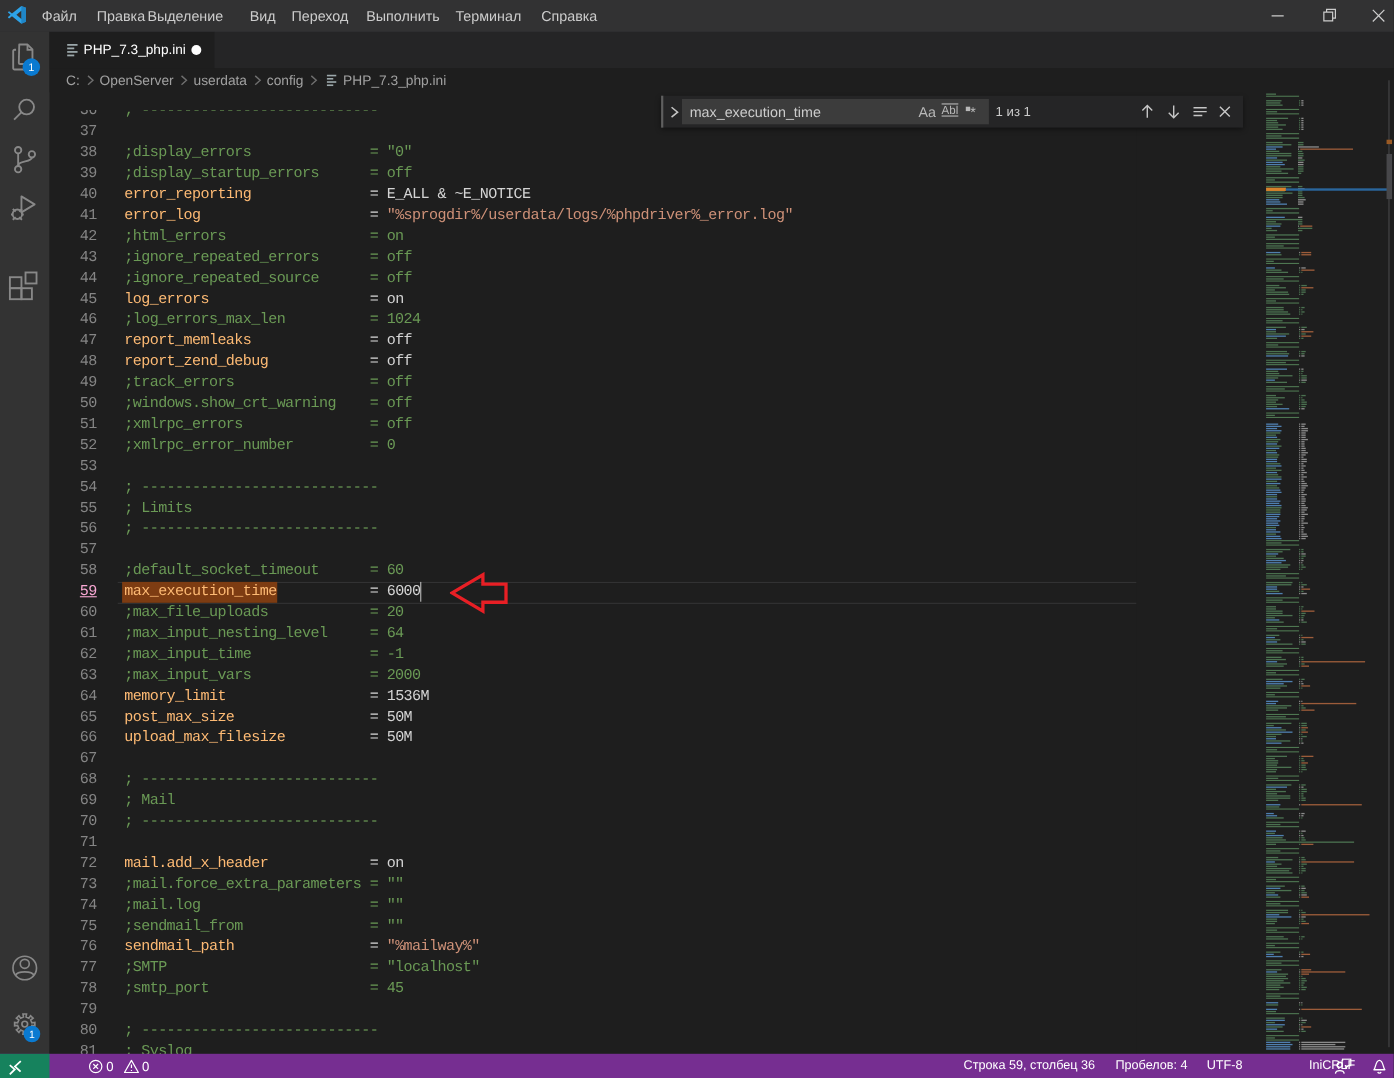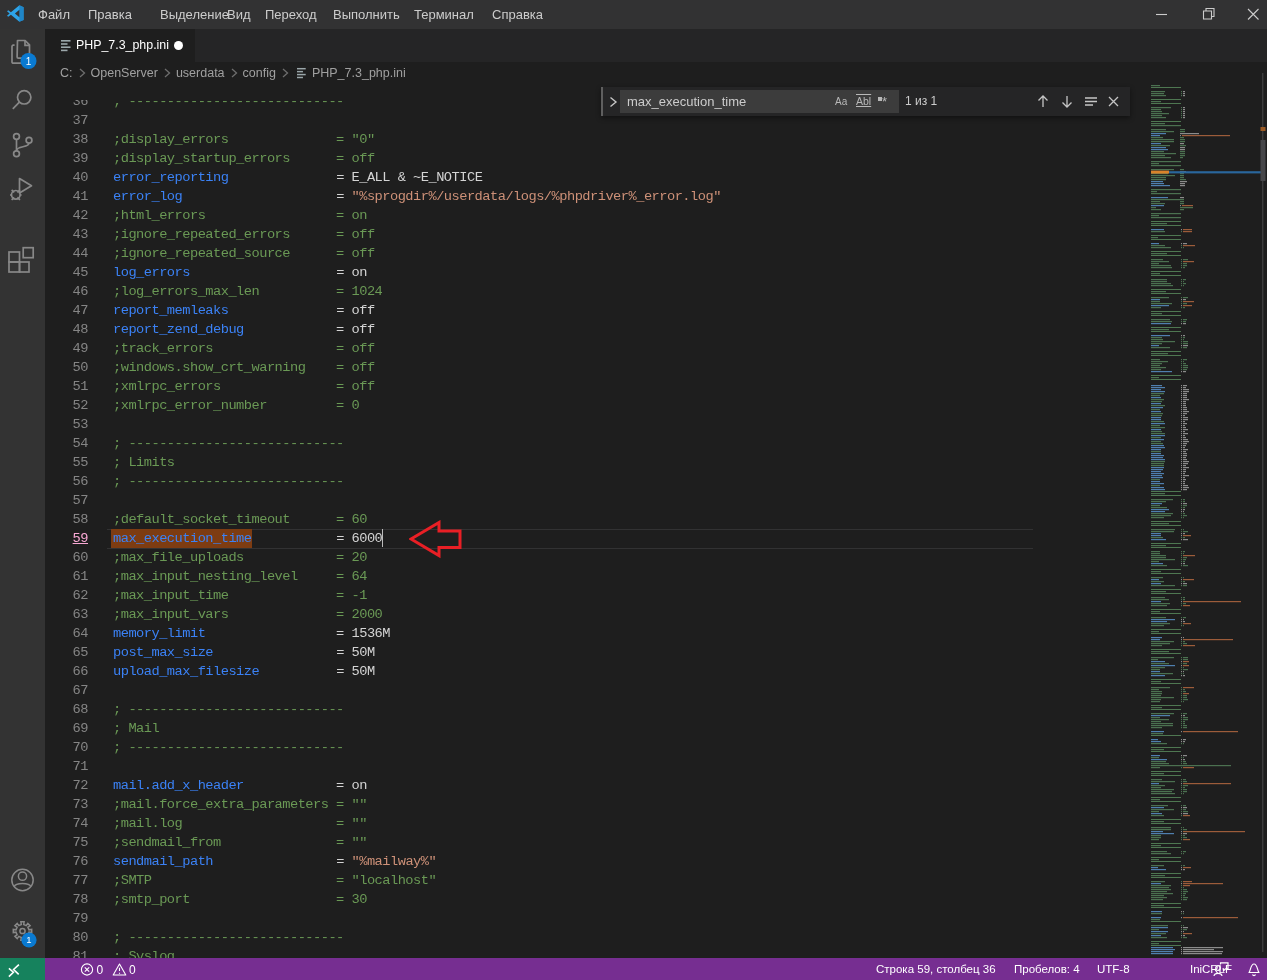--- a/index.html
+++ b/index.html
@@ -1,32 +1,32 @@
 <!DOCTYPE html>
 <html><head><meta charset="utf-8"><title>PHP_7.3_php.ini - Visual Studio Code</title>
 <style>
 *{margin:0;padding:0;box-sizing:border-box;}
 html,body{width:1267px;height:980px;overflow:hidden;background:#1e1e1e;font-family:"Liberation Sans",sans-serif;}
 .abs{position:absolute;}
 .menu{position:absolute;top:0;height:26px;line-height:29px;font-size:13px;color:#cccccc;}
 pre{font-family:"Liberation Mono",monospace;font-size:13.7px;line-height:19px;letter-spacing:-0.52px;}
-.c{color:#6a9955;} .k{color:#3b82f6;text-align:center;} .v{color:#d4d4d4;} .s{color:#ce9178;}
+.c{color:#6a9955;} .k{color:#fdba74;text-align:center;} .v{color:#d4d4d4;} .s{color:#ce9178;}
 #nums .cur{color:#f9a8d4;text-decoration:underline;}
 .sbi{position:absolute;top:0;height:34px;line-height:22px;}
 </style></head>
 <body>
 <div class="abs" style="left:0;top:0;width:1267px;height:29px;background:#323233;color:#cccccc">
     <svg class="abs" style="left:7px;top:5px" width="17" height="17" viewBox="0 0 24 24">
 <path fill="#2da3e8" d="M17.5 0.5 L23.5 3 V21 L17.5 23.5 L5.5 13.8 L1.8 16.7 L0 15.2 L3.7 12 L0 8.8 L1.8 7.3 L5.5 10.2 L17.5 0.5 Z"></path>
 <path fill="#1b7cbd" d="M17.5 0.5 L23.5 3 V21 L17.5 23.5 Z" opacity="0.75"></path>
 <path fill="#323233" d="M17.5 6.8 V17.2 L11.2 12 Z"></path>
 </svg>
     <div class="menu" style="left:38px">Файл</div>
     <div class="menu" style="left:88px">Правка</div>
-    <div class="menu" style="left:160px">Выделение</div>
+    <div class="menu" style="left:134px">Выделение</div>
     <div class="menu" style="left:227px">Вид</div>
     <div class="menu" style="left:265px">Переход</div>
     <div class="menu" style="left:333px">Выполнить</div>
     <div class="menu" style="left:414px">Терминал</div>
     <div class="menu" style="left:492px">Справка</div>
     <svg class="abs" style="left:1140px;top:0" width="127" height="29" viewBox="0 0 127 29">
 <g stroke="#cccccc" stroke-width="1.1" fill="none">
 <path d="M16 14.5 H27"></path>
 <path d="M63.5 11 h8 v8 h-8 Z M66 11 V8.5 h8 v8 h-2.5"></path>
 <path d="M108 9 l10.5 10.5 M118.5 9 L108 19.5"></path>
@@ -198,21 +198,21 @@
 <span class="c">; ----------------------------</span>
 <span class="c">; Mail</span>
 <span class="c">; ----------------------------</span>
 
 <span class="k">mail.add_x_header</span><span class="v">            = on</span>
 <span class="c">;mail.force_extra_parameters = ""</span>
 <span class="c">;mail.log                    = ""</span>
 <span class="c">;sendmail_from               = ""</span>
 <span class="k">sendmail_path</span><span class="v">                = </span><span class="s">"%mailway%"</span>
 <span class="c">;SMTP                        = "localhost"</span>
-<span class="c">;smtp_port                   = 30</span>
+<span class="c">;smtp_port                   = 45</span>
 
 <span class="c">; ----------------------------</span>
 <span class="c">; Syslog</span>
 <span class="c">; ----------------------------</span></pre>
     <div class="abs" style="left:336.5px;top:429px;width:1.6px;height:18px;background:#bbbbbb"></div>
     <svg class="abs" style="left:364px;top:420px" width="55" height="39" viewBox="0 0 55 39">
 <path d="M2 19 L30 2.5 L30 11 L51 11 L51 27.5 L30 27.5 L30 35.5 Z" fill="none" stroke="#e81f25" stroke-width="3"></path>
 </svg>
   </div>
 <svg class="abs" style="left:0;top:0" width="1267" height="980" viewBox="0 0 1267 980">
@@ -1078,21 +1078,21 @@
     <rect x="1260.5" y="140" width="5" height="41" fill="#47474a"></rect>
     <rect x="1260.5" y="127" width="5" height="4" fill="#9a5a24"></rect>
   </svg>
 <div class="abs" style="left:601px;top:87px;width:529px;height:29px;background:#252526;box-shadow:0 2px 5px rgba(0,0,0,.45)">
     <div class="abs" style="left:0;top:0;width:2px;height:29px;background:#5f5f5f"></div>
     <svg class="abs" style="left:7px;top:9px" width="10" height="12" viewBox="0 0 10 12">
       <path d="M2.5 1.5 L8 6 L2.5 10.5" stroke="#c5c5c5" stroke-width="1.4" fill="none"></path>
     </svg>
     <div class="abs" style="left:19px;top:3px;width:279px;height:23px;background:#3c3c3c"></div>
     <div class="abs" style="left:26px;top:3px;height:23px;line-height:23px;font-size:13px;color:#cccccc">max_execution_time</div>
-    <div class="abs" style="left:234px;top:3px;height:23px;line-height:23px;font-size:10px;color:#b8b8b8">Aa</div>
+    <div class="abs" style="left:234px;top:3px;height:23px;line-height:23px;font-size:13px;color:#b8b8b8">Aa</div>
     <div class="abs" style="left:255px;top:3px;height:37px;line-height:23px;font-size:10.5px;color:#b8b8b8;text-decoration:underline overline">Abl</div>
     <div class="abs" style="left:277px;top:10px;width:3.5px;height:3.5px;background:#b8b8b8"></div>
     <div class="abs" style="left:281px;top:3px;height:23px;line-height:23px;font-size:13px;color:#b8b8b8">*</div>
     <div class="abs" style="left:304px;top:3px;height:23px;line-height:23px;font-size:12px;color:#cccccc">1 из 1</div>
     <svg class="abs" style="left:434px;top:7px" width="90" height="15" viewBox="0 0 90 15">
 <g stroke="#c5c5c5" stroke-width="1.3" fill="none">
 <path d="M8 13 V2 M3.5 6.5 L8 2 L12.5 6.5"></path>
 <path d="M32 2 V13 M27.5 8.5 L32 13 L36.5 8.5"></path>
 <path d="M50 4 h12 M50 7.5 h12 M50 11 h8"></path>
 <path d="M74 3 l9 9 M83 3 l-9 9"></path>

